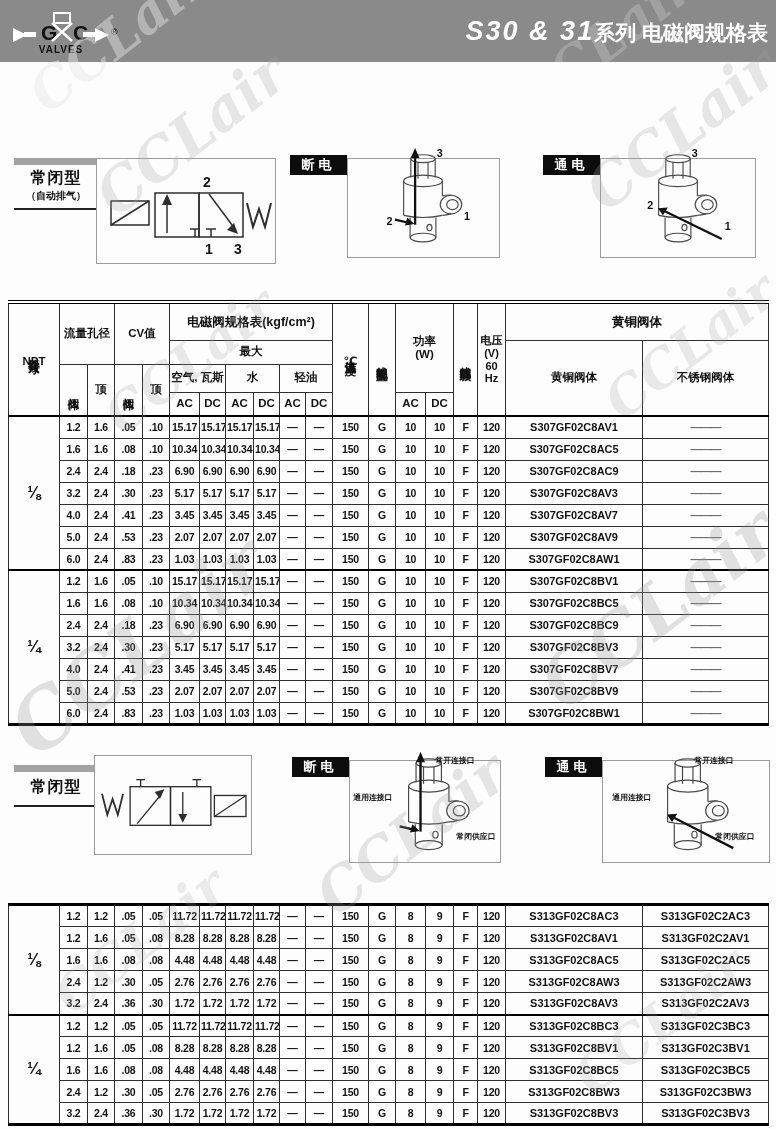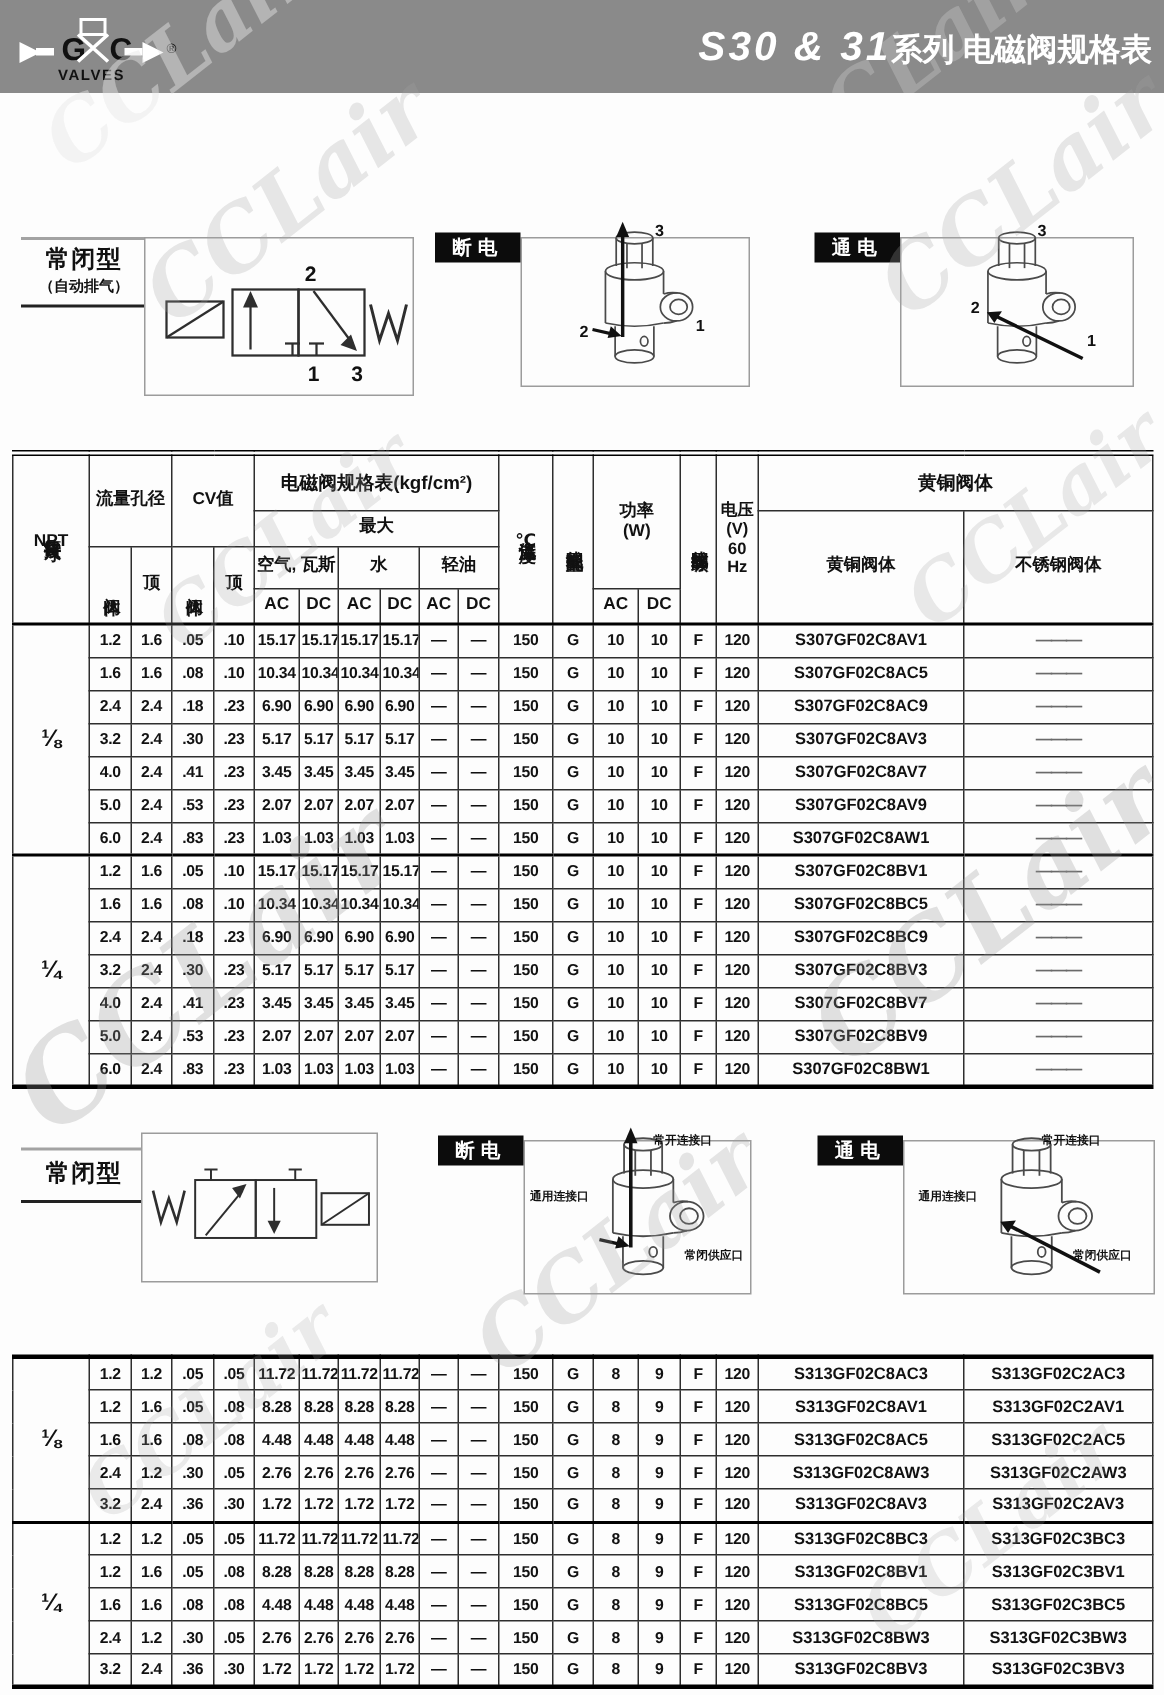--- a/index.html
+++ b/index.html
@@ -32,21 +32,21 @@
   
   .titlebox {
     position:absolute; left:10px; top:94px; z-index:2;
     border:3px solid #151515; box-shadow:5px 5px 0 #151515;
     background:#fdfdfd; padding:3px 16px 5px;
     font-size:27px; font-weight:bold; letter-spacing:3px;
   }
   
   .typelabel {
     position:absolute; text-align:center; font-weight:bold;
-    border-top:2px solid #a3a3a3; border-bottom:2px solid #222; padding:3px 0 5px;
+    border-top:7px solid #a3a3a3; border-bottom:2px solid #222; padding:3px 0 5px;
   }
   .typelabel .l1 { font-size:16px; letter-spacing:1px; }
   .typelabel .l2 { font-size:10px; }
   .dbox { position:absolute; border:1px solid #9c9c9c; background:#fdfdfd; }
   .tag {
     position:absolute; width:57px; height:20px; background:#0c0c0c; color:#fff;
     font-size:13px; font-weight:bold; letter-spacing:4px; z-index:3;
     display:flex; align-items:center; justify-content:center;
   }
   .dbox svg, .schem svg { position:absolute; overflow:visible; }

